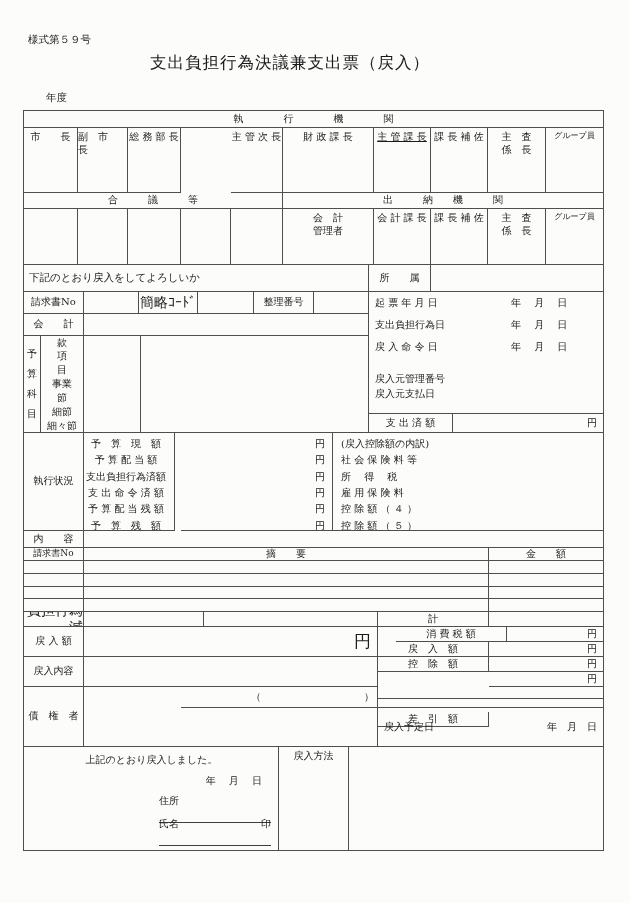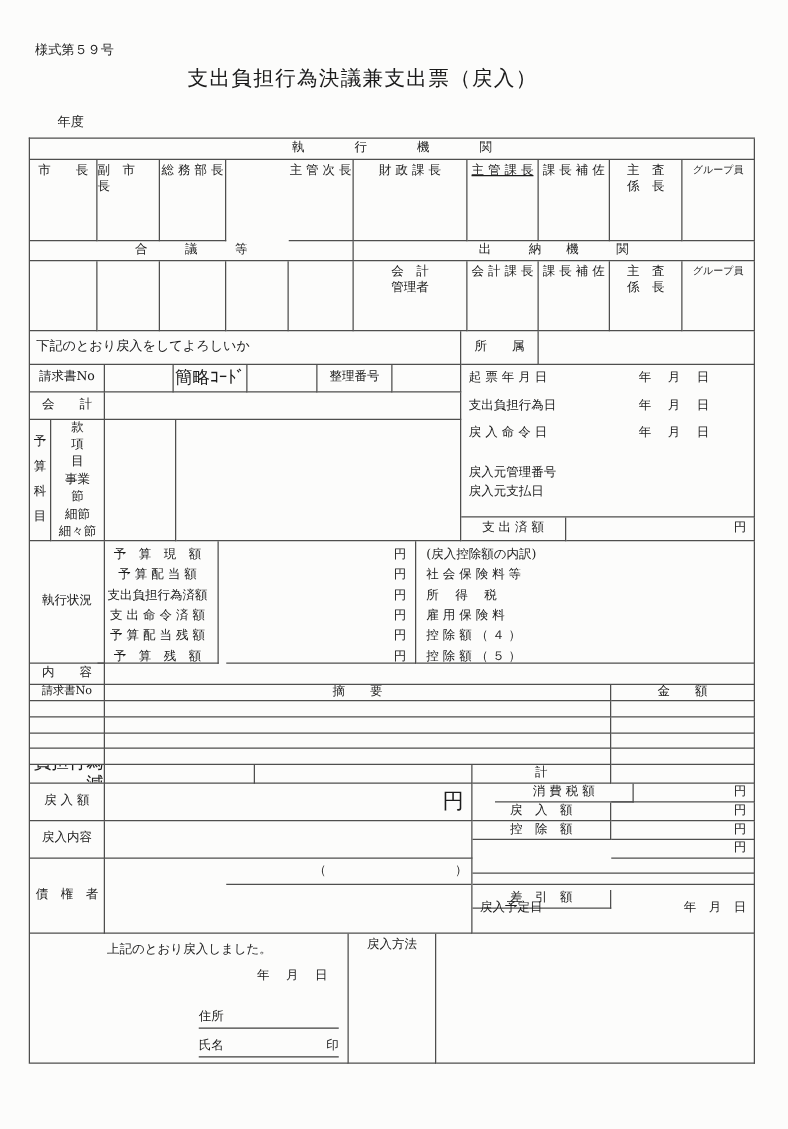--- a/index.html
+++ b/index.html
@@ -24,21 +24,21 @@
   .f95{font-size:14px;text-align:right;}
   .f105{font-size:10.5px;}
   .f17{font-size:17px;}
   .openarea{padding:0;}
   .openarea span{position:absolute;white-space:pre;}
   .parenline{position:absolute;left:97px;top:0;width:196px;height:21px;
      box-sizing:border-box;border-bottom:1px solid #4e4e4e;
      display:flex;justify-content:space-between;align-items:center;
      padding-left:70px;padding-right:3px;}
   .uline{position:absolute;box-sizing:border-box;border-bottom:1px solid #3f3f3f;
-     display:flex;justify-content:space-between;align-items:flex-end;padding-bottom:2px;}
+     display:flex;justify-content:space-between;align-items:flex-end;padding-bottom:15px;}
   #title{position:absolute;left:150px;top:52px;font-size:16.5px;letter-spacing:1px;}
 </style>
 </head>
 <body>
 
 <div id="page">
 
   <div class="abs f105" style="left:28px;top:33px;">様式第５９号</div>
   <div id="title">支出負担行為決議兼支出票（戻入）</div>
   <div class="abs f105" style="left:46px;top:91px;">年度</div>

